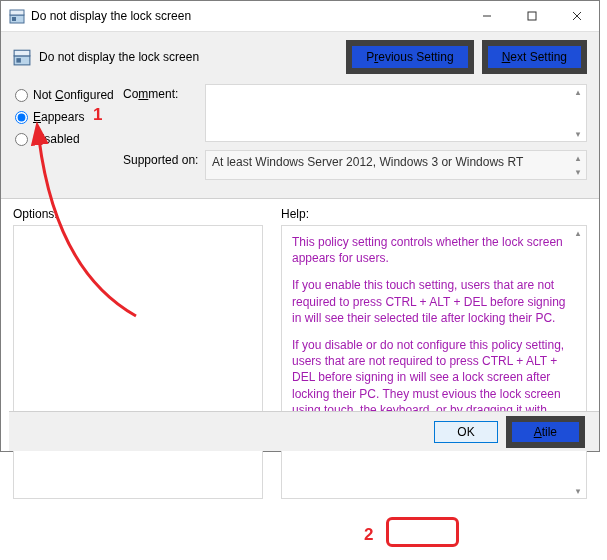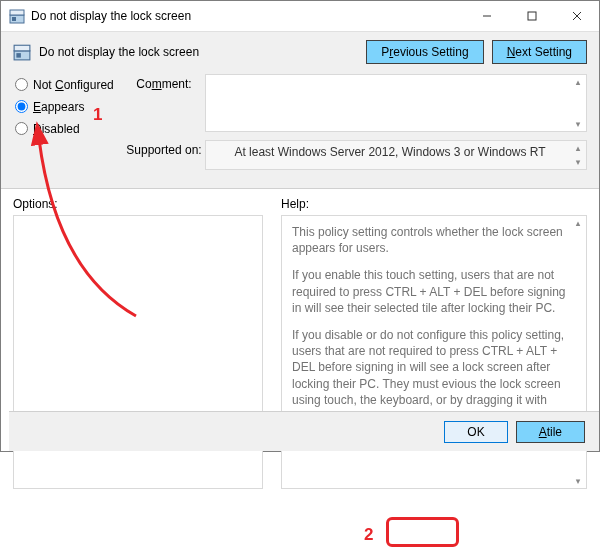--- a/index.html
+++ b/index.html
@@ -57,22 +57,22 @@
     align-items: center;
     margin-bottom: 10px;
   }
   .upper-row1 .icon {
     width: 18px; height: 18px;
     margin-right: 8px;
   }
   .policy-title { flex: 1; font-size: 12px; }
   .nav-btns { display: flex; gap: 8px; }
   .btn {
-    background: #7dd3fc;
-    border: 1px solid #404040;
+    background: #1d4ed8;
+    border: 6px solid #404040;
     padding: 4px 14px;
     font-family: inherit;
     font-size: 12px;
     cursor: default;
   }
   .btn.sel {
     border: 1px solid #0078d7;
     background: #e5f1fb;
   }
   .btn u { text-decoration: underline; }
@@ -81,30 +81,30 @@
     display: flex;
     align-items: flex-start;
   }
   .radio-col {
     width: 110px;
     padding-top: 4px;
     padding-left: 2px;
   }
   .radio-item {
     display: flex;
-    align-items: flex-start;
+    align-items: flex-end;
     margin-bottom: 8px;
     font-size: 12px;
     position: relative;
   }
   .radio-item input { margin: 0 5px 0 0; }
   .radio-item label u { text-decoration: underline; }
 
   .field-col { flex: 1; }
-  .field-group { display: flex; margin-bottom: 8px; text-align: center; }
+  .field-group { display: flex; margin-bottom: 8px; }
   .field-label { width: 82px; padding-top: 3px; font-size: 12px; }
   .textbox {
     flex: 1;
     border: 1px solid #d9d9d9;
     background: #fff;
     height: 58px;
     position: relative;
   }
   .supported-box {
     flex: 1;
@@ -141,21 +141,21 @@
   .panel-box {
     border: 1px solid #d9d9d9;
     background: #fff;
     flex: 1;
     position: relative;
   }
   .help-content {
     padding: 8px 20px 8px 10px;
     font-size: 12px;
     line-height: 1.35;
-    color: #737373;
+    color: #a21caf;
   }
   .help-content p { margin: 0 0 11px 0; }
 
   
   .bottom {
     position: absolute;
     left: 8px; right: 0; bottom: 0;
     height: 40px;
     border-top: 1px solid #d0d0d0;
     background: #f0f0f0;

